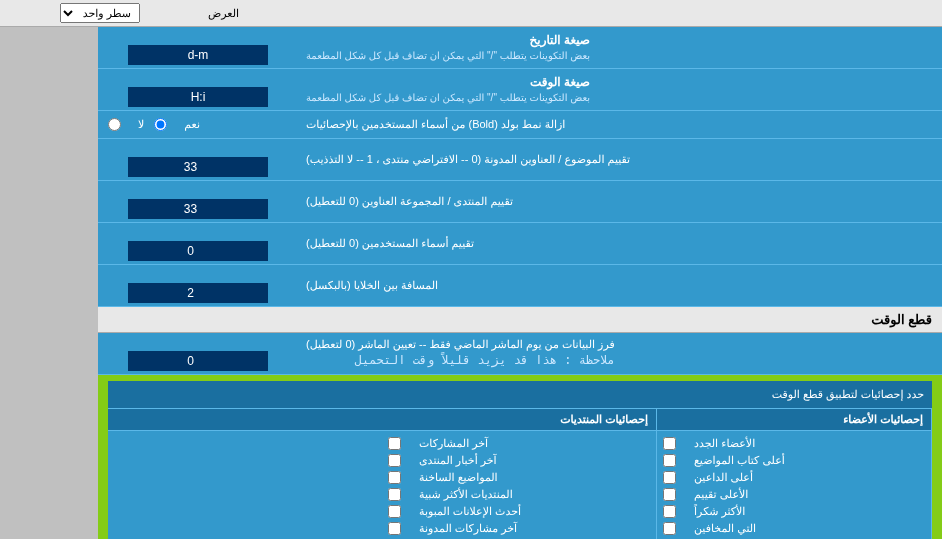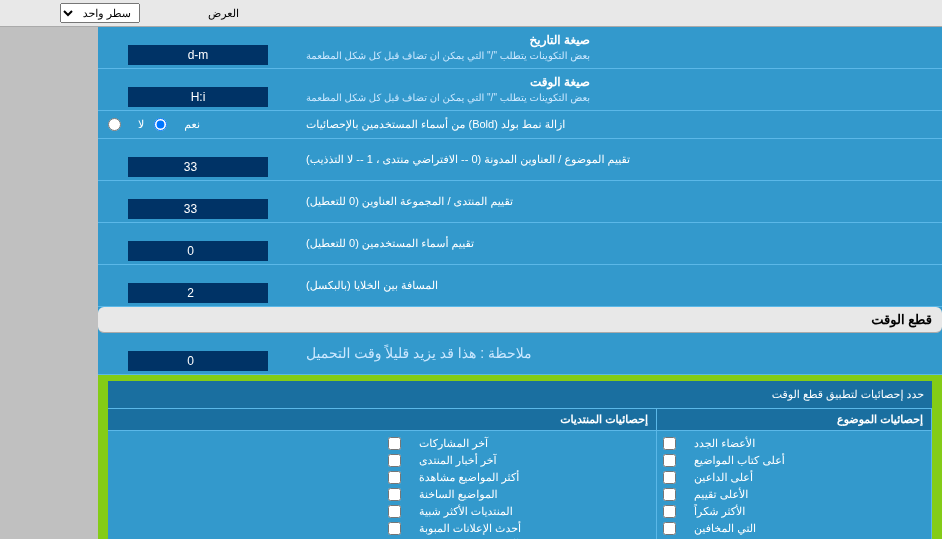--- a/index.html
+++ b/index.html
@@ -80,21 +80,20 @@
     }
 
     .section-header {
       background: #e8e8e8;
       color: #000;
       font-weight: bold;
       padding: 5px 10px;
       font-size: 13px;
       text-align: right;
       border-bottom: 1px solid #aaa;
-      border-radius: 6px;
     }
 
     .checkboxes-section {
       background: #84cc16;
       padding: 6px 10px;
     }
 
     .checkboxes-columns {
       display: flex;
       background: #3399cc;
@@ -260,36 +259,37 @@
     <div class="input-cell">
       <input type="number" value="2" style="">
     </div>
   </div>
 
   <div class="section-header">قطع الوقت</div>
 
   <div class="row">
     <div class="label-cell">
       <div>
-        <div style="font-size:14px; color:#cce8ff;">ملاحظة : هذا قد يزيد قليلاً وقت التحميل</div>
+        <div style="font-size:11px;">فرز البيانات من يوم الماشر الماضي فقط -- تعيين الماشر (0 لتعطيل)</div>
+        <div style="font-size:12px; color:#cce8ff;font-family:Liberation Mono, monospace;">ملاحظة : هذا قد يزيد قليلاً وقت التحميل</div>
       </div>
     </div>
     <div class="input-cell">
       <input type="number" value="0" style="">
     </div>
   </div>
 
   <div class="checkboxes-section">
 
     <div class="checkboxes-limit-row">
       <div class="limit-label">حدد إحصائيات لتطبيق قطع الوقت</div>
     </div>
 
     <div style="display:flex; background:#1a6fa0; color:#fff; font-size:11px; font-weight:bold; border-bottom:1px solid #5bb8e8;">
-      <div style="flex:1; padding:4px 8px; text-align:right; border-right:1px solid #5bb8e8;">إحصائيات الموضوع</div>
+      <div style="flex:1; padding:4px 8px; text-align:right; border-right:1px solid #5bb8e8;">إحصائيات الأعضاء</div>
       <div style="flex:1; padding:4px 8px; text-align:right; border-right:1px solid #5bb8e8;">إحصائيات المنتديات</div>
       <div style="flex:1; padding:4px 8px; text-align:right;"></div>
     </div>
 
     <div class="checkboxes-columns">
 
       <div class="checkbox-col right-border">
         <div class="checkbox-item">
           <span>الأعضاء الجدد</span>
           <input type="checkbox" style="">
@@ -319,24 +319,20 @@
       <div class="checkbox-col right-border">
         <div class="checkbox-item">
           <span>آخر المشاركات</span>
           <input type="checkbox" style="">
         </div>
         <div class="checkbox-item">
           <span>آخر أخبار المنتدى</span>
           <input type="checkbox" style="">
         </div>
         <div class="checkbox-item">
-          <span>أكثر المواضيع مشاهدة</span>
-          <input type="checkbox" style="">
-        </div>
-        <div class="checkbox-item">
           <span>المواضيع الساخنة</span>
           <input type="checkbox" style="">
         </div>
         <div class="checkbox-item">
           <span>المنتديات الأكثر شبية</span>
           <input type="checkbox" style="">
         </div>
         <div class="checkbox-item">
           <span>أحدث الإعلانات المبوبة</span>
           <input type="checkbox" style="">

